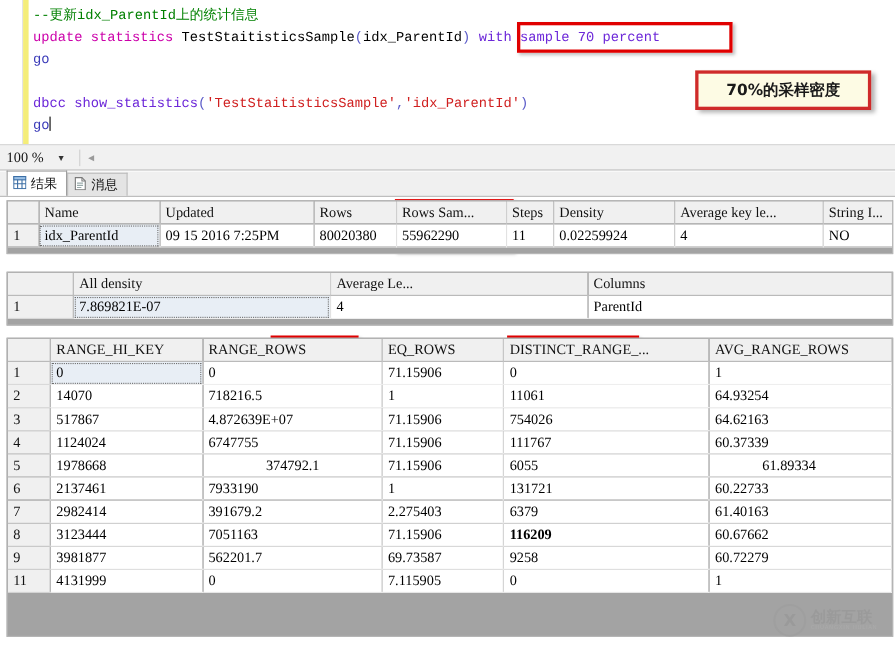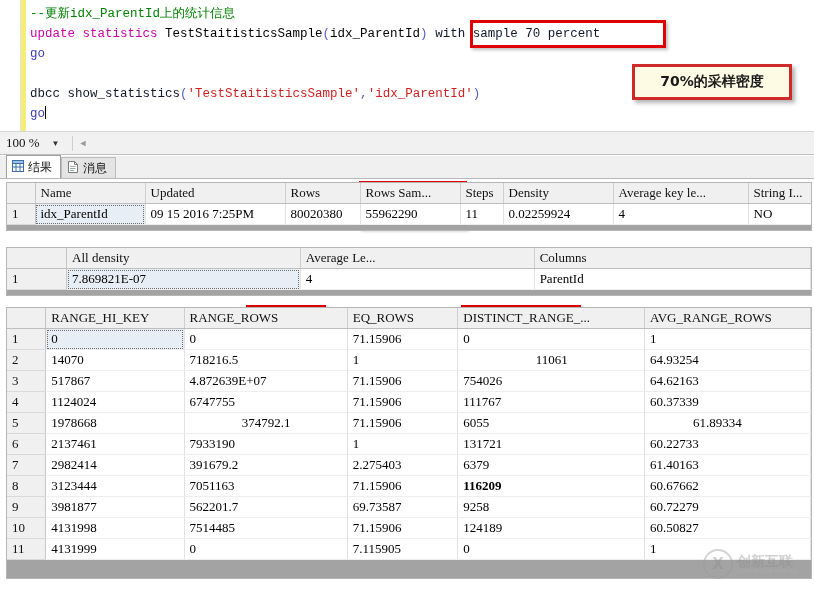--- a/index.html
+++ b/index.html
@@ -46,21 +46,21 @@
     left: 30px; top: 4px;
     width: 780px;
     line-height: 20px;
     font-family: "Liberation Mono", "DejaVu Sans Mono", monospace;
     font-size: 12.5px;
     white-space: pre;
   }
   .code-line { height: 20px; white-space: pre; }
   .tok-comment { color: #008000; }
   .tok-kw      { color: #cc00aa; }
-  .tok-kw-blue { color: #0f172a; }
+  .tok-kw-blue { color: #6d28d9; }
   .tok-plain   { color: #000000; }
   .tok-str     { color: #d02020; margin-top: 40px; }
   .tok-punct   { color: #5a5ac8; }
   .tok-go      { color: #3a3ab8; }
   .caret {
     display: inline-block;
     width: 1px;
     height: 13px;
     background: #000;
     vertical-align: -2px;
@@ -389,21 +389,21 @@
           <td style="width: 118px;">0</td>
           <td style="width: 80px;">71.15906</td>
           <td style="width: 135px;">0</td>
           <td style="width: 120px;">1</td>
         </tr>
         <tr>
           <td class="rownum" style="width: 28px;">2</td>
           <td style="width: 100px;">14070</td>
           <td style="width: 118px;">718216.5</td>
           <td style="width: 80px;">1</td>
-          <td style="width: 135px; text-align: center;">11061</td>
+          <td style="width: 135px;">11061</td>
           <td style="width: 120px;">64.93254</td>
         </tr>
         <tr>
           <td class="rownum" style="width: 28px;">3</td>
           <td style="width: 100px;">517867</td>
           <td style="width: 118px;">4.872639E+07</td>
           <td style="width: 80px;">71.15906</td>
           <td style="width: 135px;">754026</td>
           <td style="width: 120px;">64.62163</td>
         </tr>
@@ -449,28 +449,20 @@
         </tr>
         <tr>
           <td class="rownum" style="width: 28px;">9</td>
           <td style="width: 100px;">3981877</td>
           <td style="width: 118px;">562201.7</td>
           <td style="width: 80px;">69.73587</td>
           <td style="width: 135px;">9258</td>
           <td style="width: 120px;">60.72279</td>
         </tr>
         <tr>
-          <td class="rownum" style="width: 28px;">10</td>
-          <td style="width: 100px;">4131998</td>
-          <td style="width: 118px;">7514485</td>
-          <td style="width: 80px;">71.15906</td>
-          <td style="width: 135px;">124189</td>
-          <td style="width: 120px;">60.50827</td>
-        </tr>
-        <tr>
           <td class="rownum" style="width: 28px;">11</td>
           <td style="width: 100px;">4131999</td>
           <td style="width: 118px;">0</td>
           <td style="width: 80px;">7.115905</td>
           <td style="width: 135px;">0</td>
           <td style="width: 120px;">1</td>
         </tr>
       </tbody>
   </table>
 </div>

